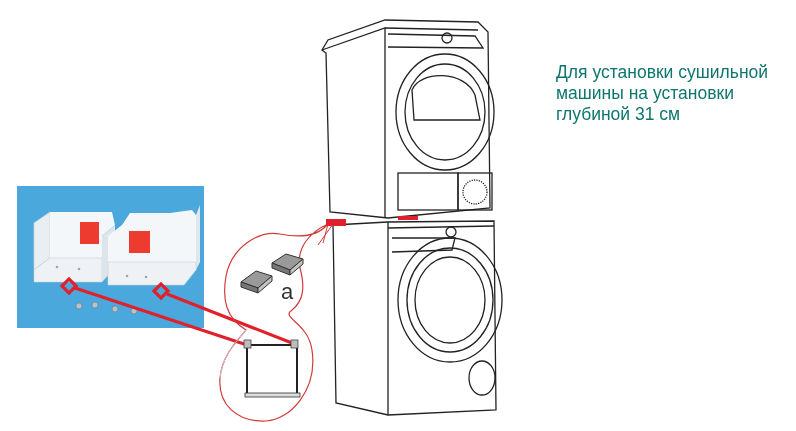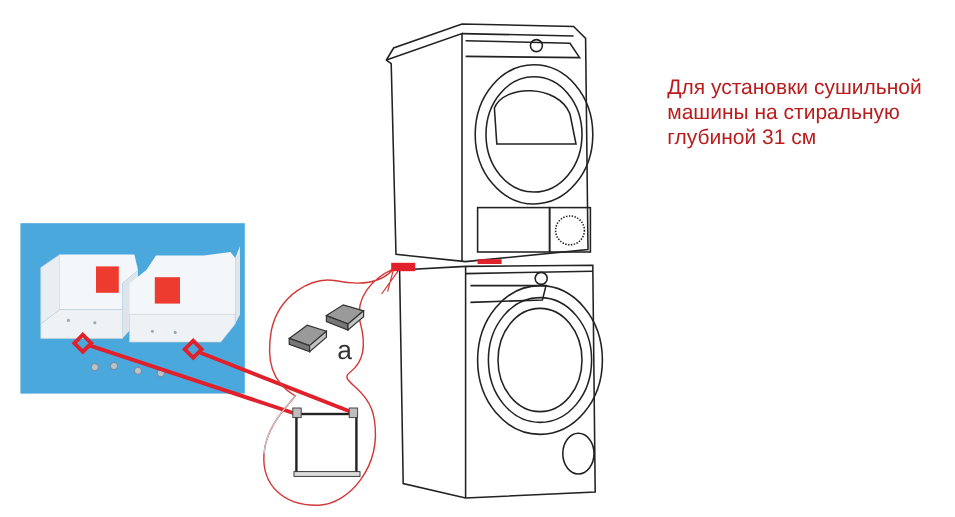--- a/index.html
+++ b/index.html
@@ -1,19 +1,19 @@
 <!DOCTYPE html>
 <html><head>
 <meta charset="utf-8">
 <style>
   html, body { margin:0; padding:0; }
   body { width:796px; height:431px; background:#ffffff; position:relative; overflow:hidden;
          font-family:"Liberation Sans", sans-serif; }
   #stage { position:absolute; left:0; top:0; width:796px; height:431px; }
-  .caption { position:absolute; left:556px; top:62px; color:#b91c1c; font-size:17.5px; line-height:21px;
+  .caption { position:absolute; left:556px; top:62px; color:#0f766e; font-size:17.5px; line-height:21px;
              font-family:"Liberation Sans", sans-serif; }
   .caption div { white-space:nowrap; }
   .label-a { position:absolute; left:281px; top:279px; font-size:22px; color:#333;
              font-family:"Liberation Sans", sans-serif; }
 </style>
 </head>
 <body>
 
 <div id="stage">
 <svg width="796" height="431" viewBox="0 0 796 431" xmlns="http://www.w3.org/2000/svg">
@@ -104,16 +104,16 @@
   </g>
 
   <rect x="326" y="219" width="20" height="7" fill="#e0202a"></rect>
   <rect x="398" y="216" width="20" height="4" fill="#e0202a"></rect>
 </svg>
 
   <div class="label-a">a</div>
 
   <div class="caption">
     <div>Для установки сушильной</div>
-    <div>машины на стиральную</div>
+    <div>машины на установки</div>
     <div>глубиной 31 см</div>
   </div>
 </div>
 
 </body></html>

